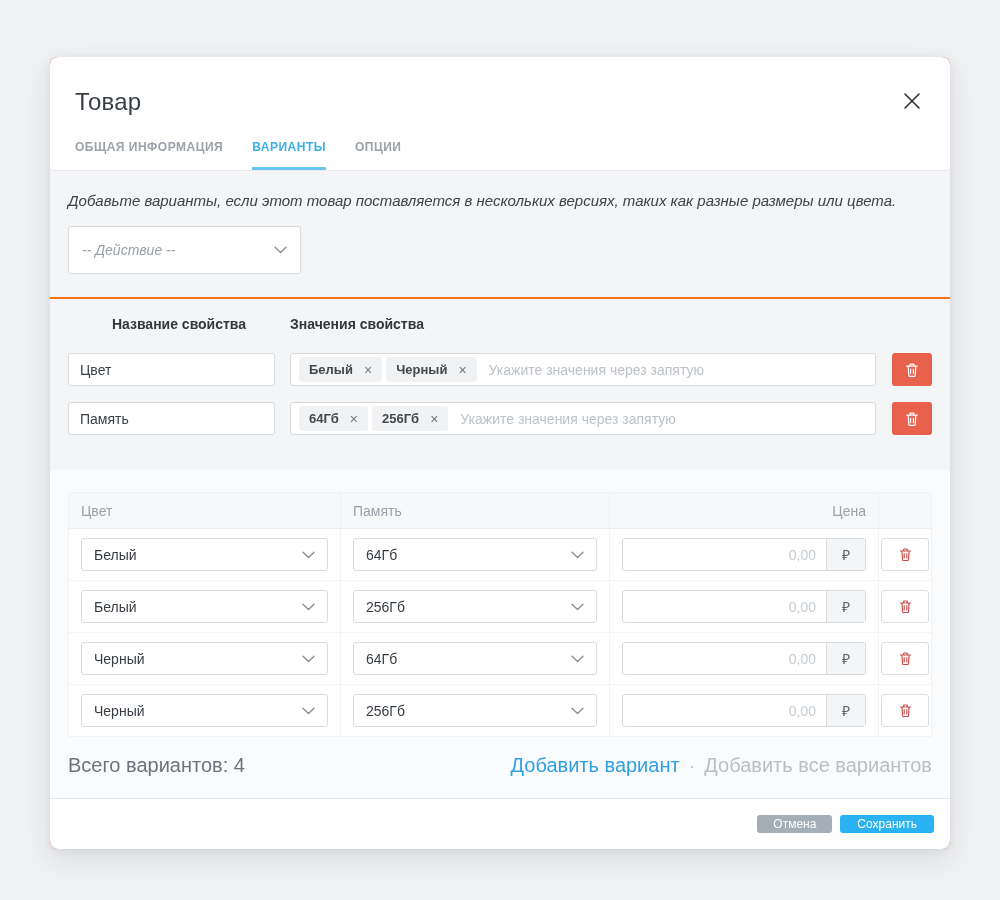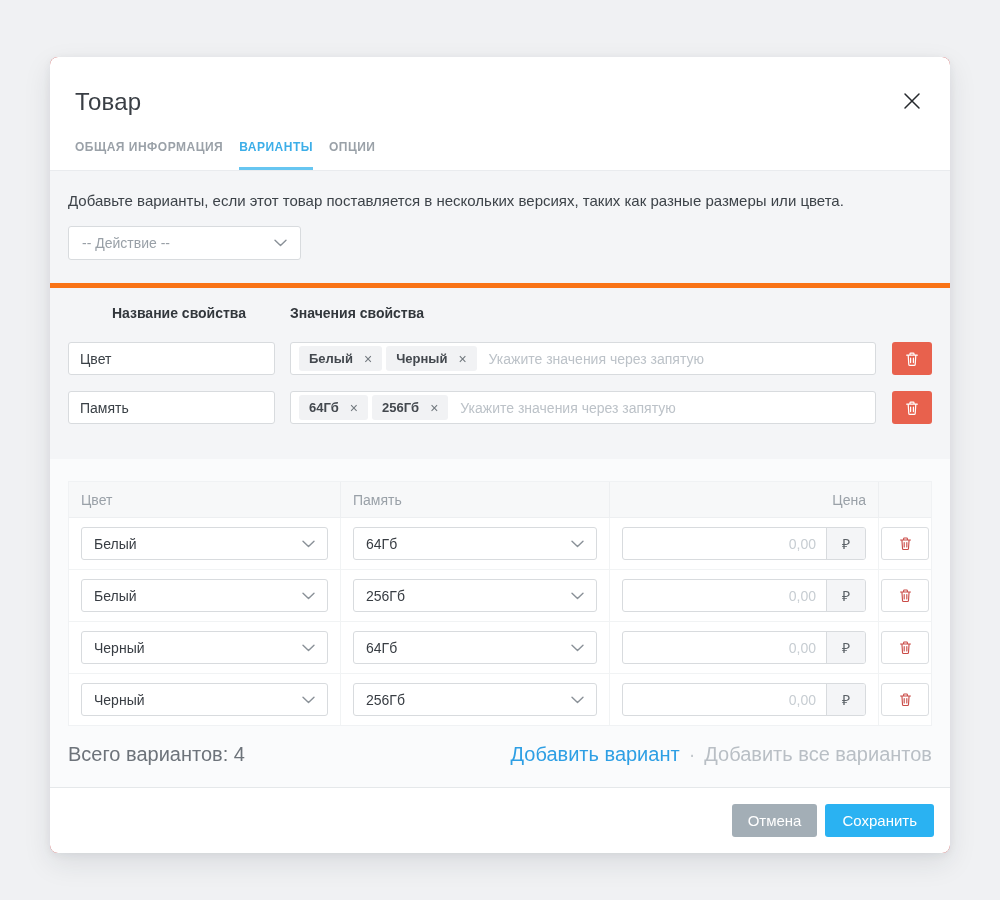--- a/index.html
+++ b/index.html
@@ -20,32 +20,32 @@
   }
 
   
   .modal-header { position: relative; padding: 31px 25px 0; border-bottom: 1px solid #e9ebee; background: #fff; }
   .modal-title { font-size: 24px; font-weight: 500; color: #393e44; letter-spacing: .2px; }
   .close-btn {
     position: absolute; top: 30px; right: 24px; width: 28px; height: 28px;
     background: none; border: none; cursor: pointer; color: #26292d;
     display: flex; align-items: center; justify-content: center;
   }
-  .tabs { display: flex; gap: 16px; margin-top: 24px; }
+  .tabs { display: flex; gap: 29px; margin-top: 24px; }
   .tab {
     font-size: 12px; font-weight: 700; letter-spacing: .5px; text-transform: uppercase;
     color: #9aa1a8; padding-bottom: 13px; border-bottom: 3px solid transparent; cursor: pointer;
   }
   .tab.active { color: #3caee8; border-bottom-color: #67c6f1; }
 
   
-  .section-action { background: #f4f5f7; padding: 21px 18px 23px; border-bottom: 5px solid #f97316; }
+  .section-action { background: #f4f5f7; padding: 21px 18px 23px; border-bottom: 2px solid #f97316; font-style: italic; }
   .section-desc { font-size: 15px; color: #3d4349; }
   .action-select {
-    margin-top: 17px; width: 233px; height: 34px; background: #fff;
+    margin-top: 17px; width: 233px; height: 48px; background: #fff;
     border: 1px solid #d8dbde; border-radius: 3px;
     display: flex; align-items: center; justify-content: space-between;
     padding: 0 13px; font-size: 14px; color: #99a0a7; cursor: pointer;
   }
 
   
   .section-props { background: #f4f5f7; padding: 17px 18px 35px; }
   .props-head { display: flex; margin-bottom: 21px; font-size: 14px; font-weight: 700; color: #32373c; }
   .props-head .col-name { width: 222px; text-align: center; }
   .prop-row { display: flex; align-items: stretch; height: 33px; margin-bottom: 16px; }
@@ -109,21 +109,21 @@
   .table-footer { display: flex; justify-content: space-between; align-items: center; padding: 17px 0 21px; font-size: 20px; }
   .total-label { color: #6d737a; }
   .links { display: flex; align-items: center; }
   .add-link { color: #2e9fe4; cursor: pointer; text-decoration: none; }
   .dot-sep { color: #c3c8cd; margin: 0 9px; }
   .add-all-link { color: #b9bfc5; cursor: default; }
 
   
   .modal-footer { background: #fff; padding: 16px; display: flex; justify-content: flex-end; gap: 8px; }
   .btn {
-    height: 33px; border: none; border-radius: 3px; font-size: 15px; color: #fff;
+    height: 18px; border: none; border-radius: 3px; font-size: 12px; color: #fff;
     padding: 0 16px; font-family: inherit; cursor: pointer;
   }
   .btn-cancel { background: #a3aeb6; }
   .btn-save { background: #2ab2f2; padding: 0 17px; }
 
   .icon-svg { display: block; }
 </style>
 </head>
 <body>
 

